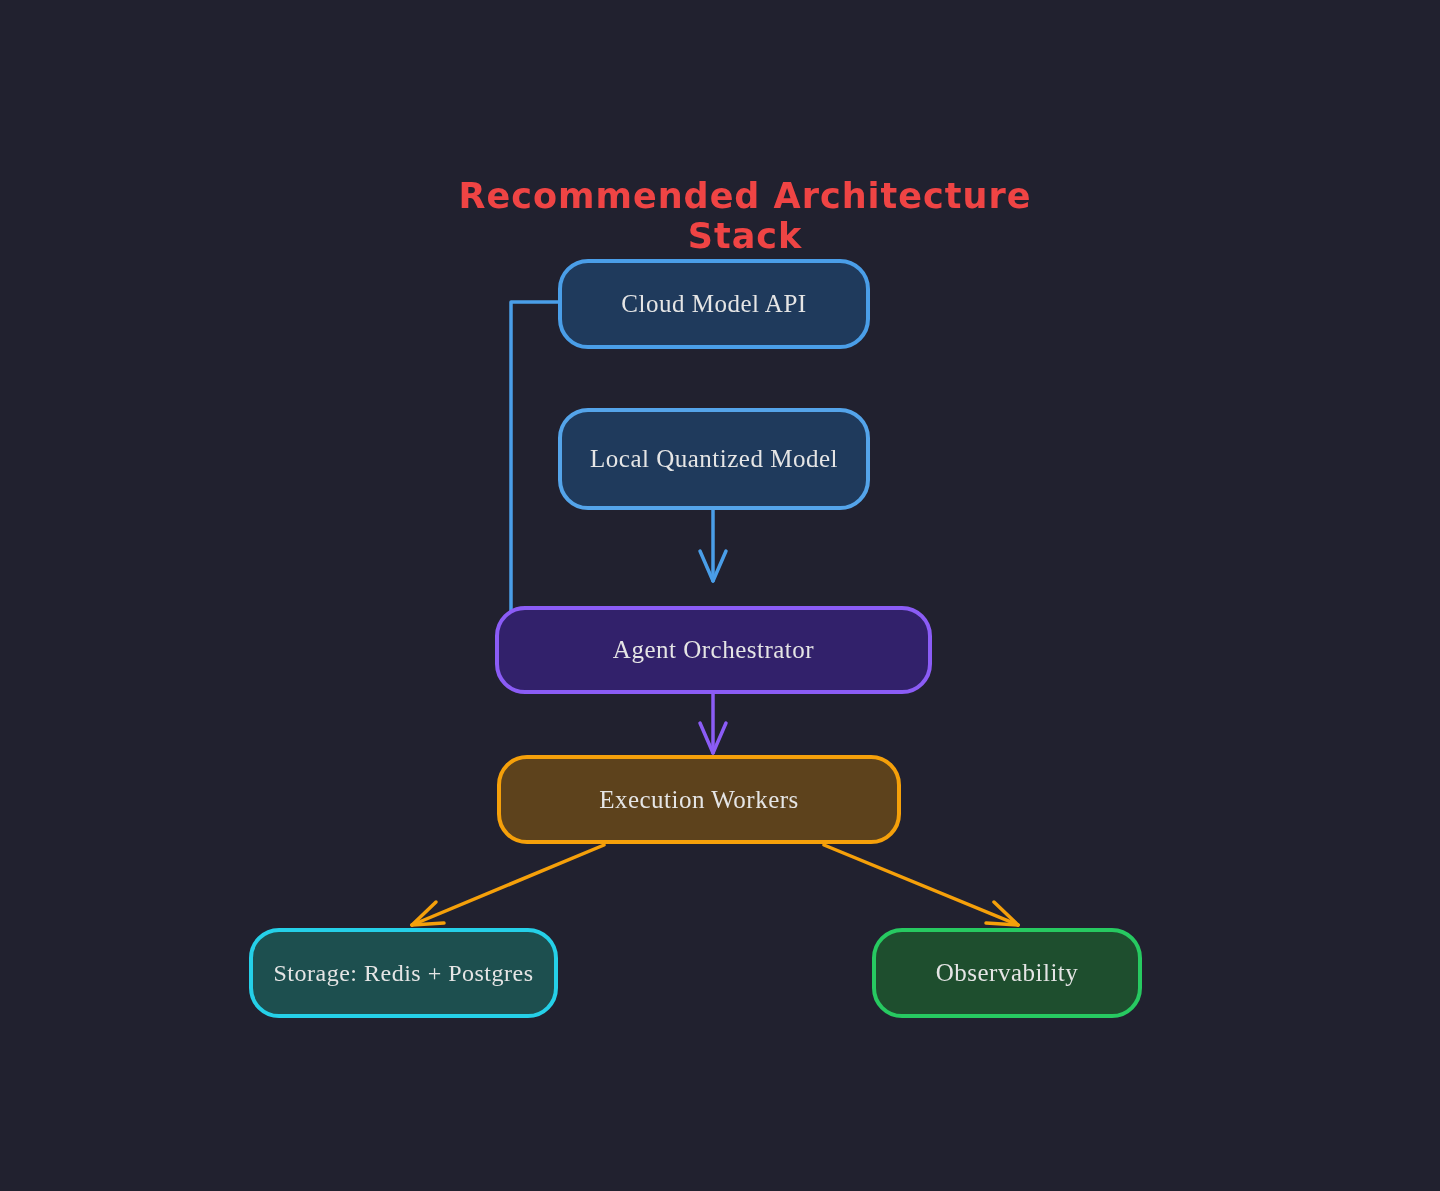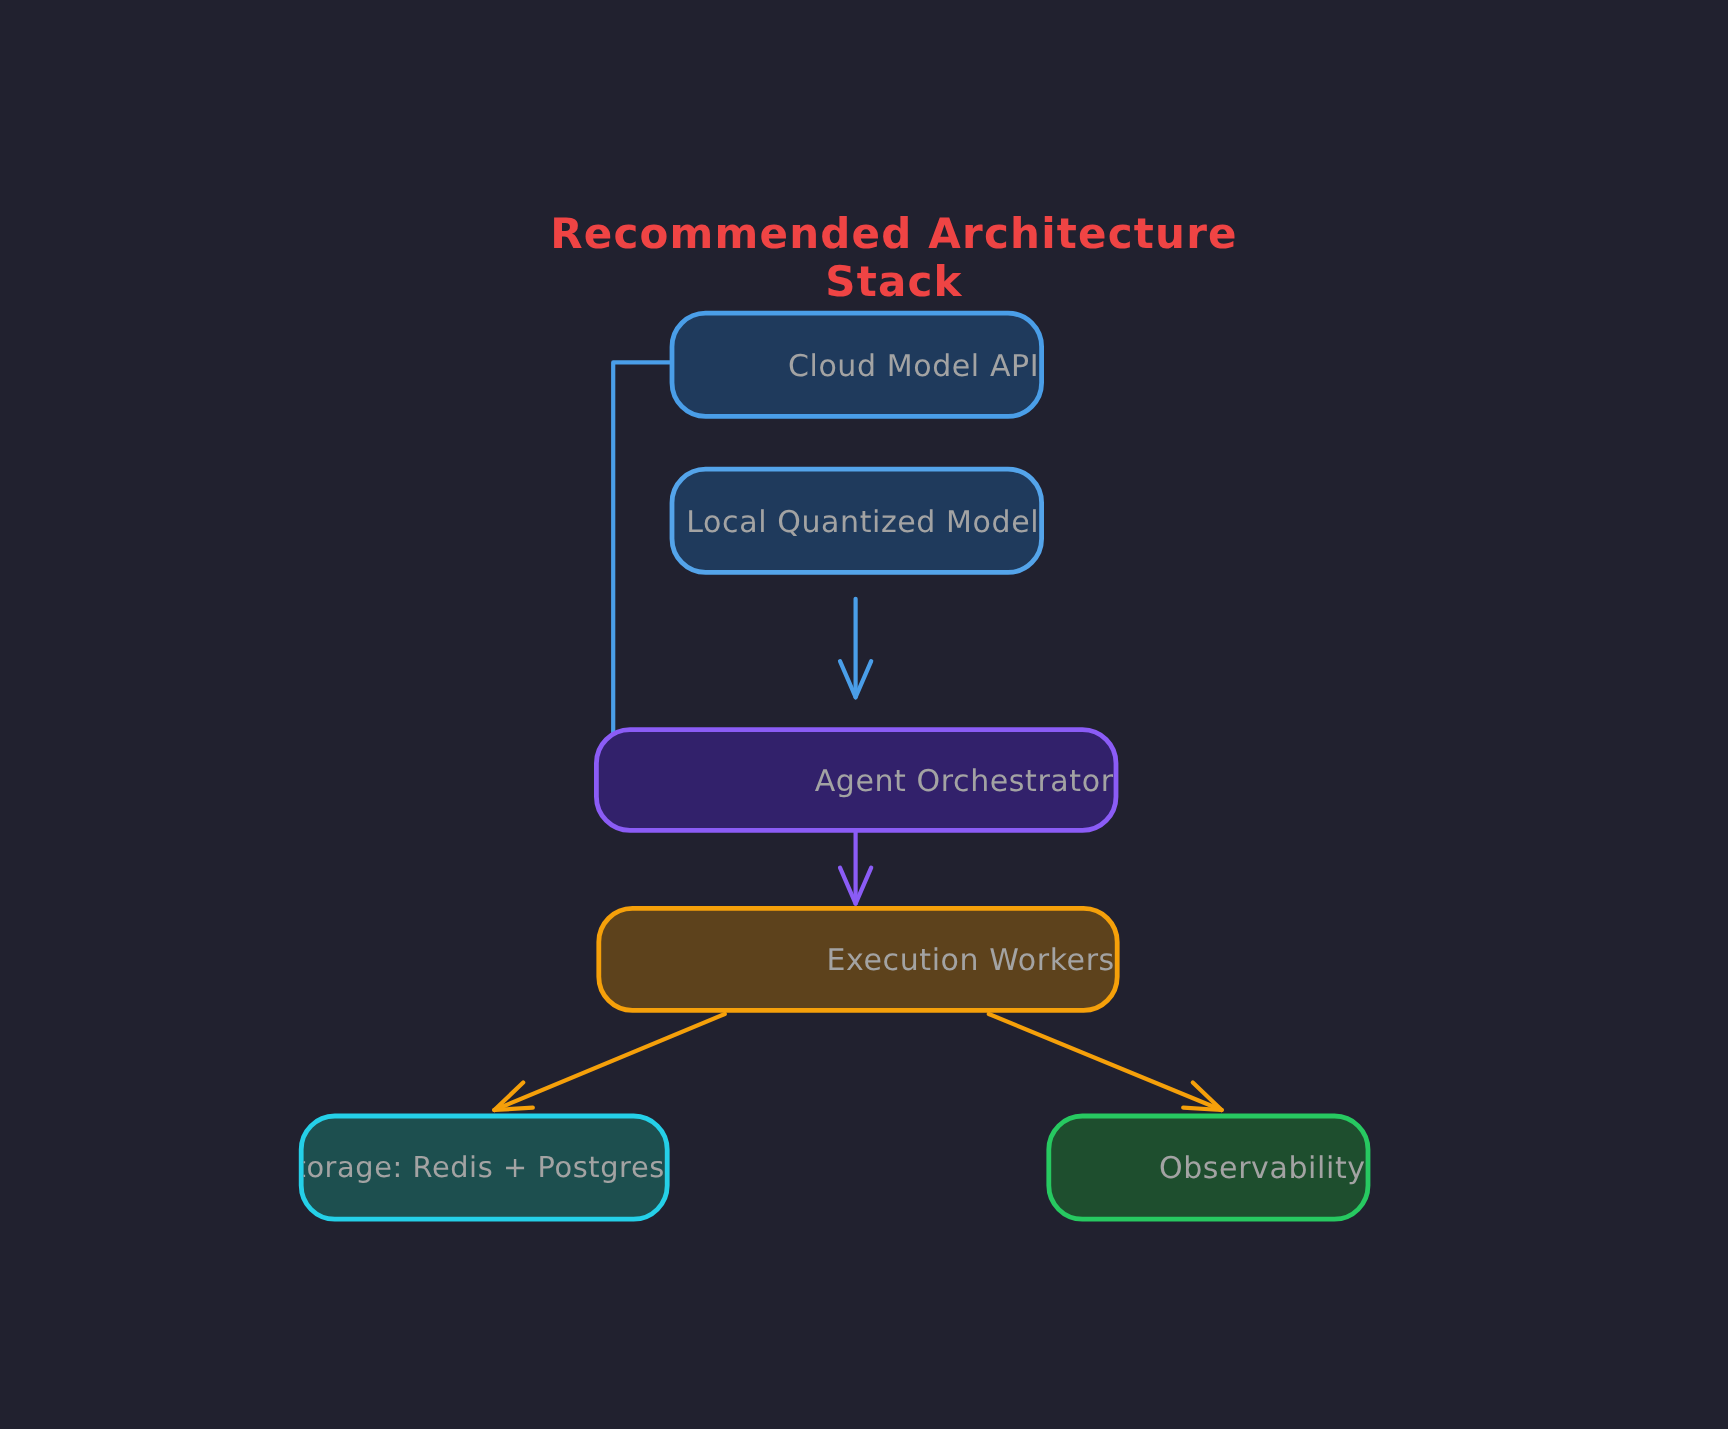--- a/index.html
+++ b/index.html
@@ -26,42 +26,43 @@
     font-weight: 600;
     letter-spacing: 1px;
   }
   .node {
     position: absolute;
     box-sizing: border-box;
     border: 4px solid;
     border-radius: 30px;
     display: flex;
     align-items: center;
-    justify-content: flex-end;
-    color: #a3a3a3;
+    justify-content: center;
+    color: #e5e5e5;
     font-size: 25px;
     font-weight: 500;
     white-space: nowrap;
     overflow: hidden;
     letter-spacing: 0.5px;
+    font-family: Liberation Serif, serif;
   }
   .node-cloud {
     left: 558px; top: 259px; width: 312px; height: 90px;
     background: #1f3a5c; border-color: #4a9ee8;
   }
   .node-local {
-    left: 558px; top: 389px; width: 312px; height: 90px;
+    left: 558px; top: 408px; width: 312px; height: 102px;
     background: #1f3a5c; border-color: #54a4ea;
   }
   .node-orchestrator {
     left: 495px; top: 583px; width: 437px; height: 88px;
     background: #32216b; border-color: #8b5cf6; margin-top: 23px;
   }
   .node-workers {
-    left: 497px; top: 755px; width: 436px; height: 89px;
+    left: 497px; top: 755px; width: 404px; height: 89px;
     background: #5d421c; border-color: #f5a00a;
   }
   .node-storage {
     left: 249px; top: 928px; width: 309px; height: 90px;
     background: #1d4f4f; border-color: #25d0e8;
     font-size: 24px;
   }
   .node-observability {
     left: 872px; top: 928px; width: 270px; height: 90px;
     background: #1e4e2e; border-color: #27c961;

